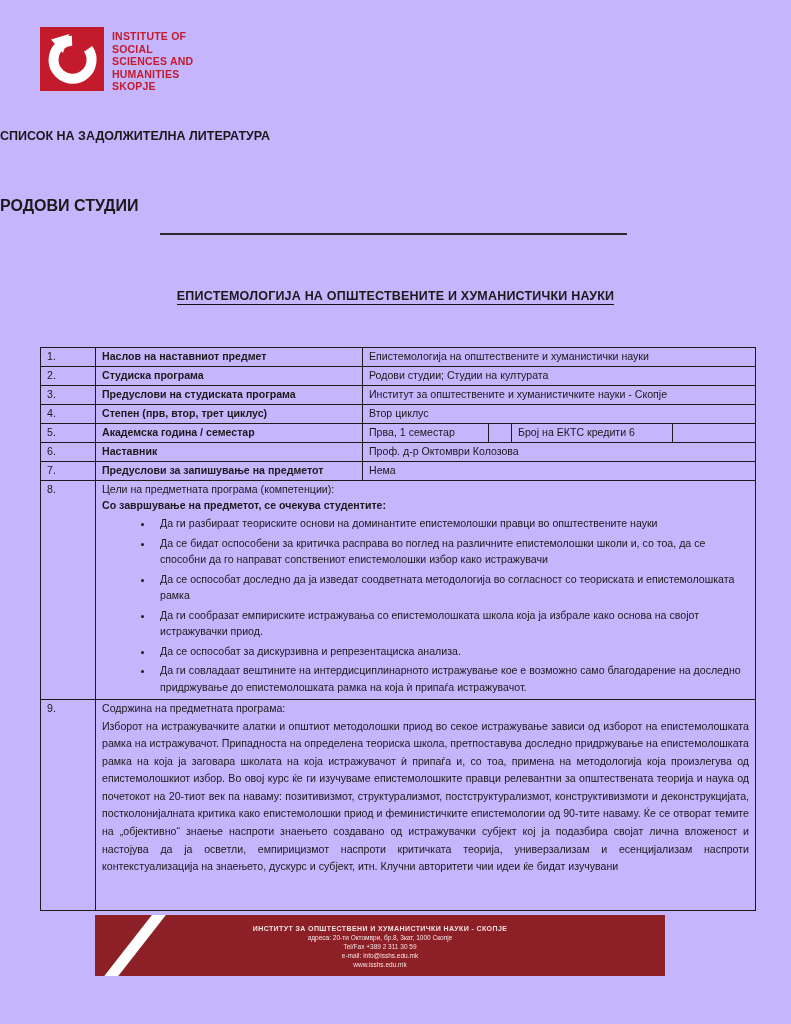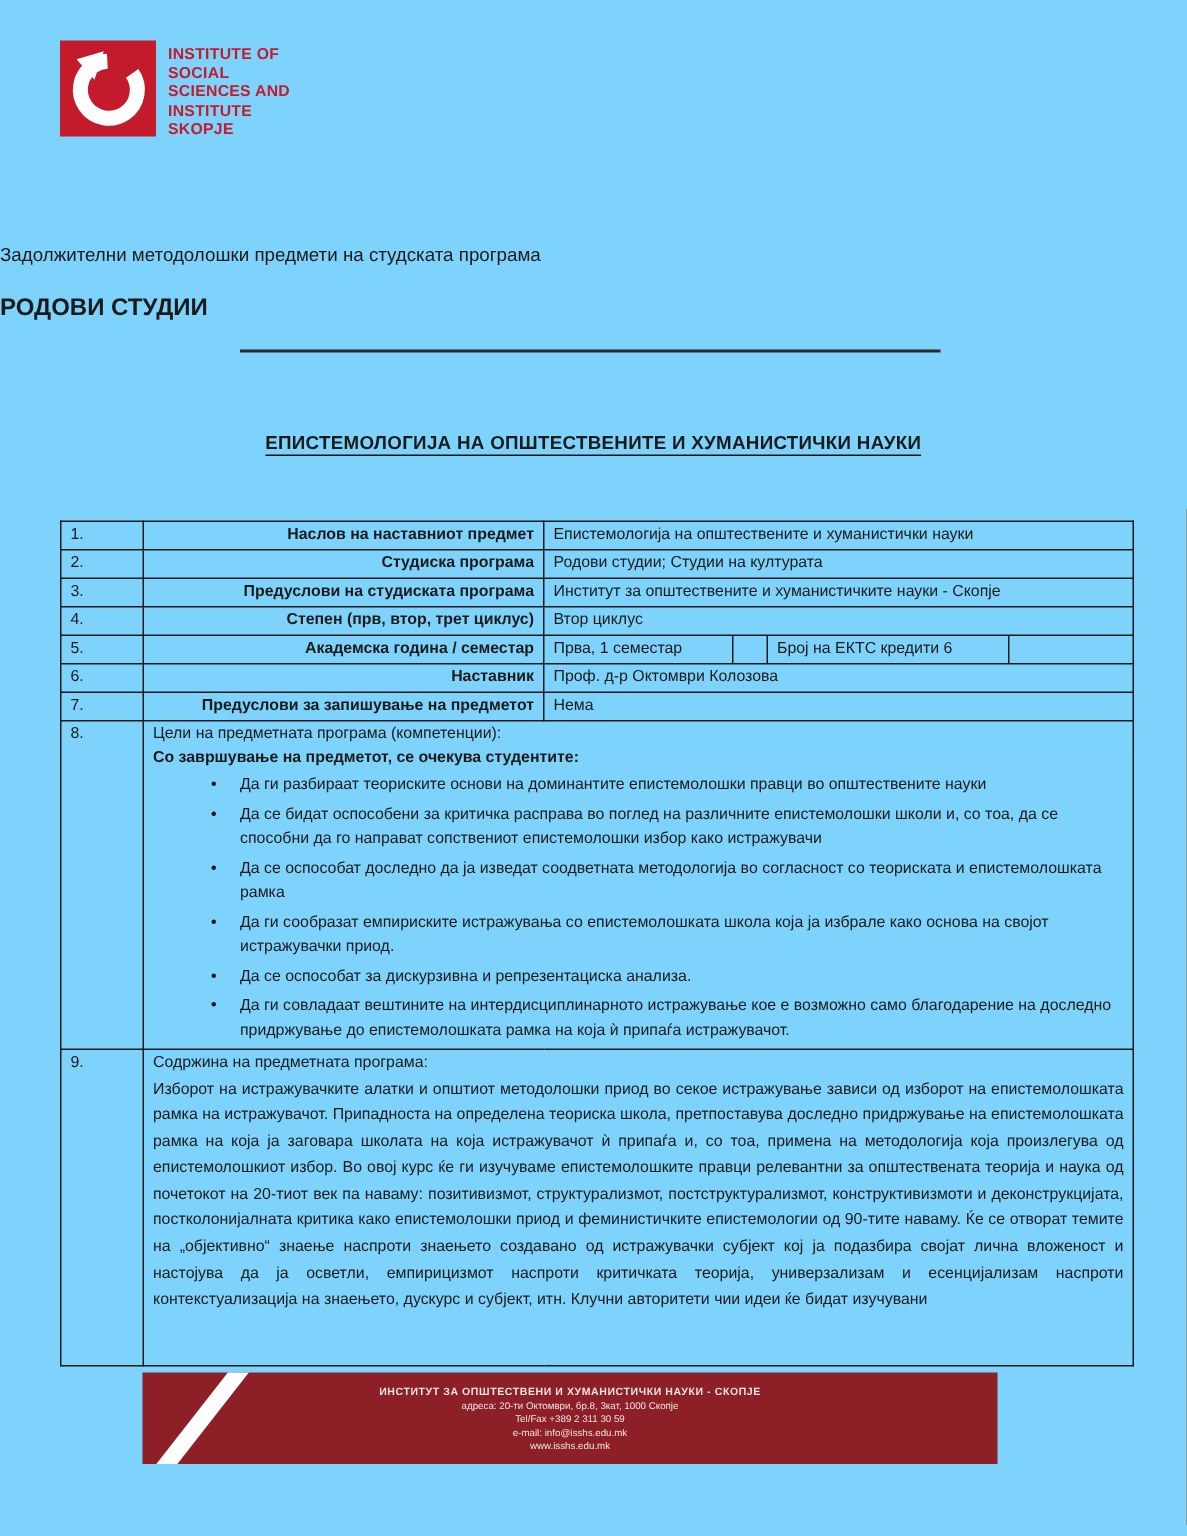--- a/index.html
+++ b/index.html
@@ -1,39 +1,39 @@
 <!DOCTYPE html>
 <html><head>
 <meta charset="utf-8">
 <style>
   html,body{margin:0;padding:0;background:#777;}
   .page{
     position:relative;
     width:791px;height:1024px;
-    background:#7dd3fc;
+    background:#c4b5fd;
     margin:0 auto;
     font-family:"Liberation Sans","DejaVu Sans",sans-serif;
     color:#1a1a1a;
     overflow:hidden;
   }
   
   .logo{position:absolute;left:40px;top:27px;display:flex;align-items:flex-start;}
   .logo-mark{width:64px;height:64px;background:var(--brand,#c41b2c);display:flex;align-items:center;justify-content:center;}
   .logo-text{margin-left:8px;padding-top:3px;color:var(--brand,#c41b2c);font-weight:bold;font-size:10.5px;line-height:12.5px;letter-spacing:.2px;}
   .doc-title{position:absolute;top:129px;width:100%;font-weight:bold;font-size:12.5px;}
   .doc-subtitle{position:absolute;top:163px;width:100%;font-size:12.5px;}
   .doc-program{position:absolute;top:197px;width:100%;font-weight:bold;font-size:16px;}
   .rule{position:absolute;left:160px;top:233px;width:467px;height:2px;background:#2a2a2a;}
   .section-heading{position:absolute;top:286px;width:100%;text-align:center;}
   .section-heading span{font-weight:bold;font-size:12.5px;border-bottom:1.6px solid #111;padding-bottom:1px;letter-spacing:.2px;}
   
   .doc-table{position:absolute;left:40px;top:347px;width:716px;border-collapse:collapse;table-layout:fixed;font-size:10.6px;}
   .doc-table td{border:1.4px solid #1a1a1a;padding:1px 6px;vertical-align:top;line-height:15.5px;}
   .doc-table .c-num{width:42px;}
-  .doc-table .c-label{width:254px;font-weight:bold;text-align:right;}
+  .doc-table .c-label{width:254px;font-weight:bold;}
   .doc-table tr.simple td{height:16px;white-space:nowrap;overflow:hidden;}
   .split-cell{padding:0 !important;}
   .split{display:flex;width:100%;height:100%;}
   .split > div{padding:1px 6px;box-sizing:border-box;line-height:15.5px;}
   .split > div + div{border-left:1.4px solid #1a1a1a;}
   .sp1{width:125px;}
   .sp2{width:23px;}
   .sp3{width:161px;}
   .sp4{flex:1;}
   .bigcell{height:208px;}
@@ -60,26 +60,26 @@
         <g transform="rotate(-35 32 32)">
           <circle cx="32" cy="33" r="19" fill="none" stroke="#ffffff" stroke-width="10" stroke-dasharray="100 20"></circle>
           <polygon points="26,4 44,10 28,22" fill="#ffffff"></polygon>
         </g>
       </svg>
     </div>
     <div class="logo-text">
       <div>INSTITUTE OF</div>
       <div>SOCIAL</div>
       <div>SCIENCES AND</div>
-      <div>INSTITUTE</div>
+      <div>HUMANITIES</div>
       <div>SKOPJE</div>
     </div>
   </div>
 
-  <div class="doc-subtitle">Задолжителни методолошки предмети на студската програма</div>
+  <div class="doc-title">СПИСОК НА ЗАДОЛЖИТЕЛНА ЛИТЕРАТУРА</div>
   <div class="doc-program">РОДОВИ СТУДИИ</div>
   <div class="rule"></div>
 
   <div class="section-heading">
     <span>ЕПИСТЕМОЛОГИЈА НА ОПШТЕСТВЕНИТЕ И ХУМАНИСТИЧКИ НАУКИ</span>
   </div>
 
   <table class="doc-table">
     <tbody>
       <tr class="simple">

